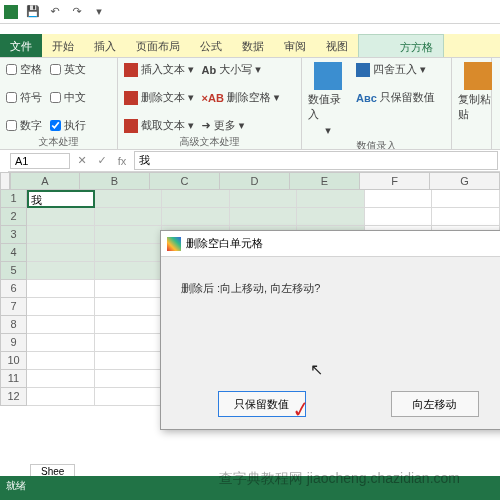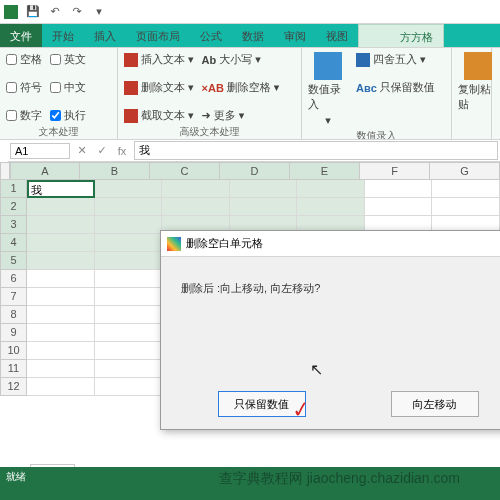--- a/index.html
+++ b/index.html
@@ -1,20 +1,20 @@
 <!DOCTYPE html>
 <html><head>
 <meta charset="utf-8">
 <style>
 *{box-sizing:border-box;margin:0;padding:0;font-family:"Microsoft YaHei","SimSun",sans-serif;font-size:11px;}
 body{background:#fff;width:500px;height:500px;overflow:hidden;position:relative;}
 .titlebar{background:#fff;height:24px;display:flex;align-items:center;padding:0 4px;gap:8px;border-bottom:1px solid #d4d4d4;}
 .titlebar .win-icon{width:14px;height:14px;background:#267f3e;}
 .qat-icon{width:14px;height:14px;display:flex;align-items:center;justify-content:center;color:#555;}
-.tabs{display:flex;background:#14b8a6;height:24px;border-bottom:1px solid #d4d4d4;}
+.tabs{display:flex;background:#fef9c3;height:24px;border-bottom:1px solid #d4d4d4;margin-top:10px;}
 .tab{padding:0 10px;line-height:24px;color:#444;cursor:pointer;}
 .tab.file{background:#217346;color:#fff;}
 .tab.active{background:#d9efe3;color:#217346;border:1px solid #b5d6c2;border-bottom:none;padding-left:41px;}
 .ribbon{background:#f3f9f4;height:92px;display:flex;border-bottom:1px solid #d4d4d4;overflow:hidden;}
 .group{border-right:1px solid #d4d4d4;padding:4px 6px;display:flex;flex-direction:column;justify-content:space-between;}
 .group-rows{display:flex;flex-direction:column;gap:13px;}
 .group-label{text-align:center;color:#666;font-size:10px;margin-top:2px;}
 .chk{display:flex;align-items:center;gap:3px;color:#444;}
 .chk input{width:11px;height:11px;}
 .rbtn{display:flex;align-items:center;gap:3px;color:#444;white-space:nowrap;}
@@ -34,21 +34,21 @@
 .colhdr:first-child{border-left:1px solid #c9c9c9;}
 .colhdr.sel{background:#d4e6d9;}
 .gridrow{display:flex;}
 .rowhdr{width:28px;background:#f3f3f3;border:1px solid #c9c9c9;border-top:none;text-align:center;height:18px;line-height:16px;color:#555;}
 .rowhdr.sel{background:#d4e6d9;}
 .cell{width:70px;height:18px;border-right:1px solid #d9d9d9;border-bottom:1px solid #d9d9d9;background:#fff;padding:0 2px;line-height:16px;}
 .cell.sel{background:#dbe9de;}
 .cell.active{background:#fff;border:2px solid #217346;}
 .corner{width:28px;height:18px;background:#f3f3f3;border:1px solid #c9c9c9;}
 .sheettab{position:absolute;bottom:22px;left:30px;border:1px solid #c9c9c9;border-bottom:none;padding:1px 10px;background:#fff;font-size:10px;}
-.status{position:absolute;bottom:0;left:0;right:0;height:33px;background:#217346;color:#fff;padding:0 6px;line-height:20px;font-size:10px;}
+.status{position:absolute;bottom:0;left:0;right:0;height:24px;background:#217346;color:#fff;padding:0 6px;line-height:20px;font-size:10px;}
 .watermark{position:absolute;bottom:12px;right:40px;color:rgba(0,0,0,0.35);font-size:14px;pointer-events:none;}
 .dialog{position:absolute;left:160px;top:230px;width:376px;height:200px;background:#f0f0f0;border:1px solid #9a9a9a;box-shadow:2px 2px 8px rgba(0,0,0,0.3);}
 .dlg-title{background:#fff;height:26px;display:flex;align-items:center;justify-content:space-between;padding:0 6px;border-bottom:1px solid #d4d4d4;}
 .dlg-title .left{display:flex;align-items:center;gap:5px;}
 .dlg-ico{width:14px;height:14px;background:linear-gradient(45deg,#d33,#fb3,#3b8,#36d);}
 .dlg-close{width:30px;text-align:center;font-size:14px;color:#444;cursor:pointer;}
 .dlg-body{padding:24px 20px;color:#333;}
 .dlg-btns{position:absolute;bottom:12px;left:0;right:0;display:flex;justify-content:space-around;padding:0 14px;}
 .dlg-btn{width:88px;height:26px;border:1px solid #aaa;background:#f8f8f8;text-align:center;line-height:24px;cursor:pointer;}
 .dlg-btn.primary{border:1.5px solid #2b7de1;position:relative;}

